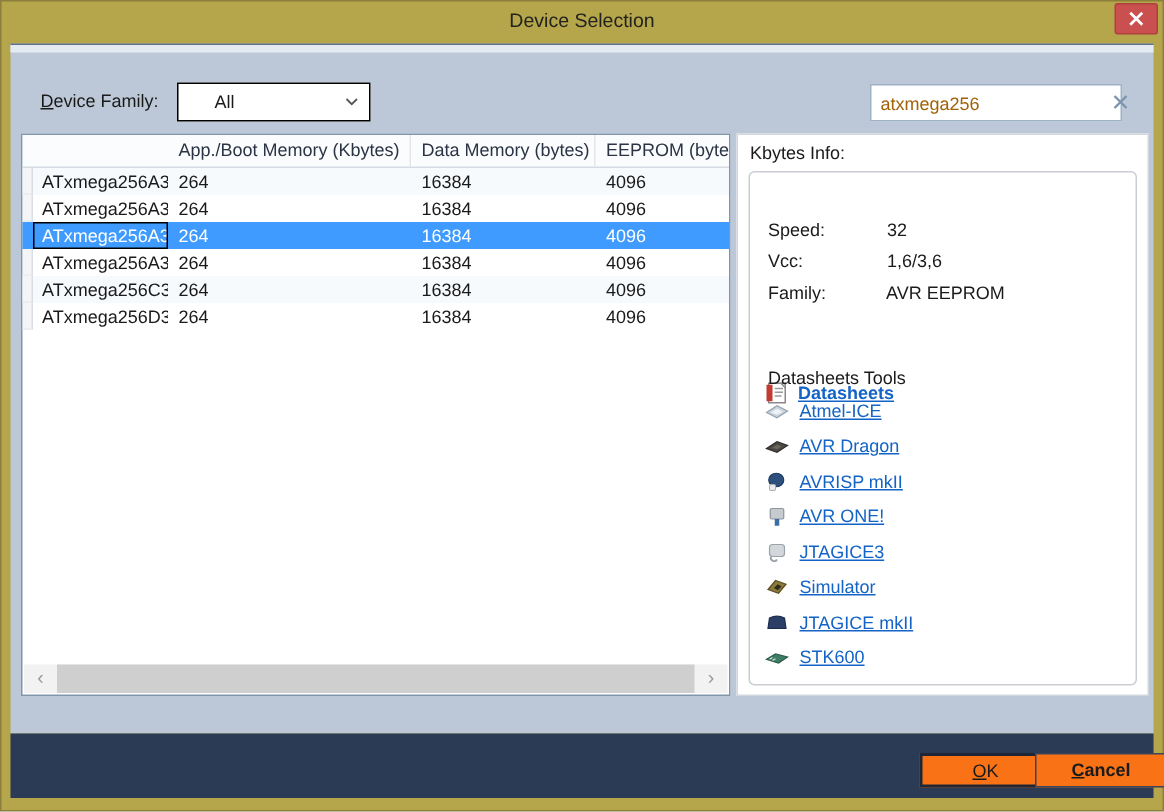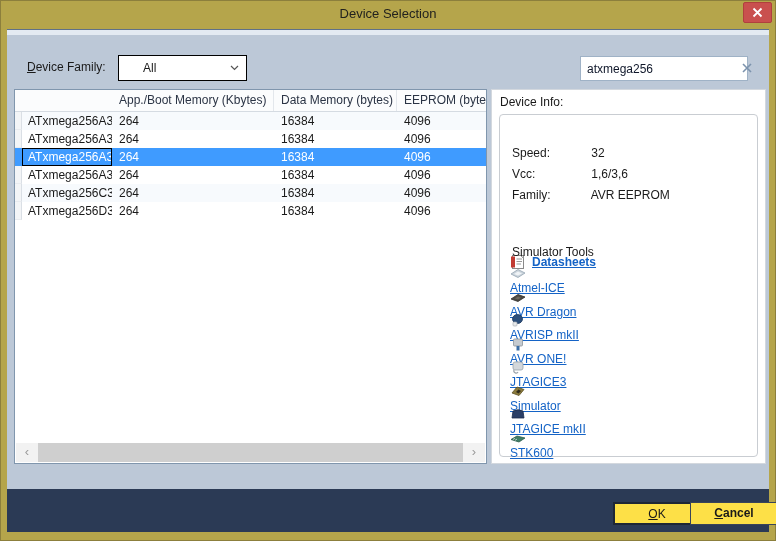--- a/index.html
+++ b/index.html
@@ -17,21 +17,21 @@
   .content { position:absolute; left:7px; top:29px; width:762px; height:460px; background:#BCC8D7; border-top:1px solid #5F7188; }
   .content::before { content:""; position:absolute; left:0; top:0; right:0; height:5px; background:#E3EAF2; }
 
   .df-label { position:absolute; left:20px; top:59px; color:#1a1a1a; }
   .mn { text-decoration:underline; }
 
   .dropdown { position:absolute; left:111px; top:25px; width:129px; height:26px; background:#fff; border:1px solid #000000; display:flex; align-items:center; padding-left:24px; cursor:default; }
   .dropdown .chev { position:absolute; right:7px; top:9px; }
 
   .searchbox { position:absolute; left:573px; top:26px; width:168px; height:25px; background:#fff; border:1px solid #9FB2C6; display:flex; align-items:center; }
-  .searchbox input { flex:1; border:none; outline:none; font:12px "Liberation Sans","DejaVu Sans",sans-serif; padding-left:6px; background:transparent; color:#0f172a; }
+  .searchbox input { flex:1; border:none; outline:none; font:12px "Liberation Sans","DejaVu Sans",sans-serif; padding-left:6px; background:transparent; color:#a16207; }
   .searchbox .clear { width:24px; text-align:center; cursor:pointer; }
 
   
   .table-panel { position:absolute; left:7px; top:59px; width:473px; height:375px; background:#fff; border:1px solid #8096AD; overflow:hidden; }
   .t-header { display:flex; height:22px; background:#FBFCFD; border-bottom:1px solid #D5DBE2; color:#2B3445; }
   .t-header .hc { line-height:21px; white-space:nowrap; overflow:hidden; border-right:1px solid #E3E7EC; }
   .hc.c0 { width:97px; padding-left:13px;margin-top:28px; }
   .hc.c1 { width:162px; padding-left:7px; }
   .hc.c2 { width:123px; padding-left:7px; }
   .hc.c3 { flex:1; padding-left:7px; border-right:none; }
@@ -56,26 +56,26 @@
   .right-panel { position:absolute; left:484px; top:59px; width:275px; height:375px; background:#fff; border:1px solid #D3D8DE; }
   .di-title { position:absolute; left:8px; top:5px; }
   .info-box { position:absolute; left:7px; top:24px; width:259px; height:343px; border:1px solid #C9CDD2; border-radius:4px; }
   .f-row { position:absolute; left:12px; height:16px; white-space:nowrap; }
   .f-label { display:inline-block; width:76px; }
   a.link { color:#1463C6; text-decoration:underline; cursor:pointer; }
   .ds-row { position:absolute; left:10px; top:92px; display:flex; align-items:center;margin-top:47px; }
   .ds-row a { margin-left:6px; font-weight:bold; }
   .st-title { position:absolute; left:12px; top:130px; }
   .tools { position:absolute; left:10px; top:150px; right:6px; list-style:none; }
-  .tools li { display:flex; height:17px; margin-bottom:6.5px;flex-direction:column; }
+  .tools li { display:flex; align-items:center; height:17px; margin-bottom:6.5px; }
   .tools li svg { margin-right:7px; flex:0 0 16px; }
 
   
   .footer { position:absolute; left:7px; top:489px; width:762px; height:43px; background:#2B3A55; }
-  .btn { position:absolute; top:13px; width:88px; height:23px; background:#fde047; color:#1a1a1a; text-align:center; line-height:20px; cursor:pointer; }
+  .btn { position:absolute; top:13px; width:88px; height:23px; background:#f97316; color:#1a1a1a; text-align:center; line-height:20px; cursor:pointer; }
   .btn.ok { left:606px; border:2px solid #1E2735; }
   .btn.cancel { left:683px; border:1px solid #39445A; line-height:21px;font-weight:bold; }
 </style>
 </head>
 <body>
 
 <div class="window">
 
   <div class="titlebar">
     <div class="title-text">Device Selection</div>
@@ -158,21 +158,21 @@
       </div>
 
       <div class="hscroll">
         <div class="hs-arrow left">‹</div>
         <div class="hs-thumb"></div>
         <div class="hs-arrow right">›</div>
       </div>
     </div>
 
     <div class="right-panel">
-      <div class="di-title">Device Info:</div>
+      <div class="di-title">Kbytes Info:</div>
 
       <div class="info-box">
         <div class="f-row" style="top:31px;">
           <span class="f-label">Speed:</span>
           <span>32</span>
         </div>
         <div class="f-row" style="top:52px;">
           <span class="f-label">Vcc:</span>
           <span>1,6/3,6</span>
         </div>
@@ -184,21 +184,21 @@
         <div class="ds-row">
           <svg width="16" height="16" viewBox="0 0 16 16">
             <rect x="2.5" y="1.5" width="11" height="13" fill="#fff" stroke="#8A8A8A"></rect>
             <rect x="1" y="2.5" width="4" height="11" fill="#C23B33"></rect>
             <path d="M6.5 5 H12 M6.5 7.5 H12 M6.5 10 H11" stroke="#9A9A9A" stroke-width="1"></path>
             <path d="M13.5 1.5 L13.5 4.5 L10.5 1.5 Z" fill="#D8D8D8" stroke="#8A8A8A" stroke-width="0.8"></path>
           </svg>
           <a class="link">Datasheets</a>
         </div>
 
-        <div class="st-title">Simulator Tools</div>
+        <div class="st-title">Datasheets Tools</div>
 
         <ul class="tools">
           <li>
             <svg width="16" height="16" viewBox="0 0 16 16">
               <polygon points="1,9 8,4.5 15,8 8,12.5" fill="#CBD4DC" stroke="#93A3B1" stroke-width="0.8"></polygon>
               <polygon points="4,9 8,6.5 12,8.5 8,10.5" fill="#EFF3F6"></polygon>
             </svg>
             <a class="link">Atmel-ICE</a>
           </li>
           <li>

